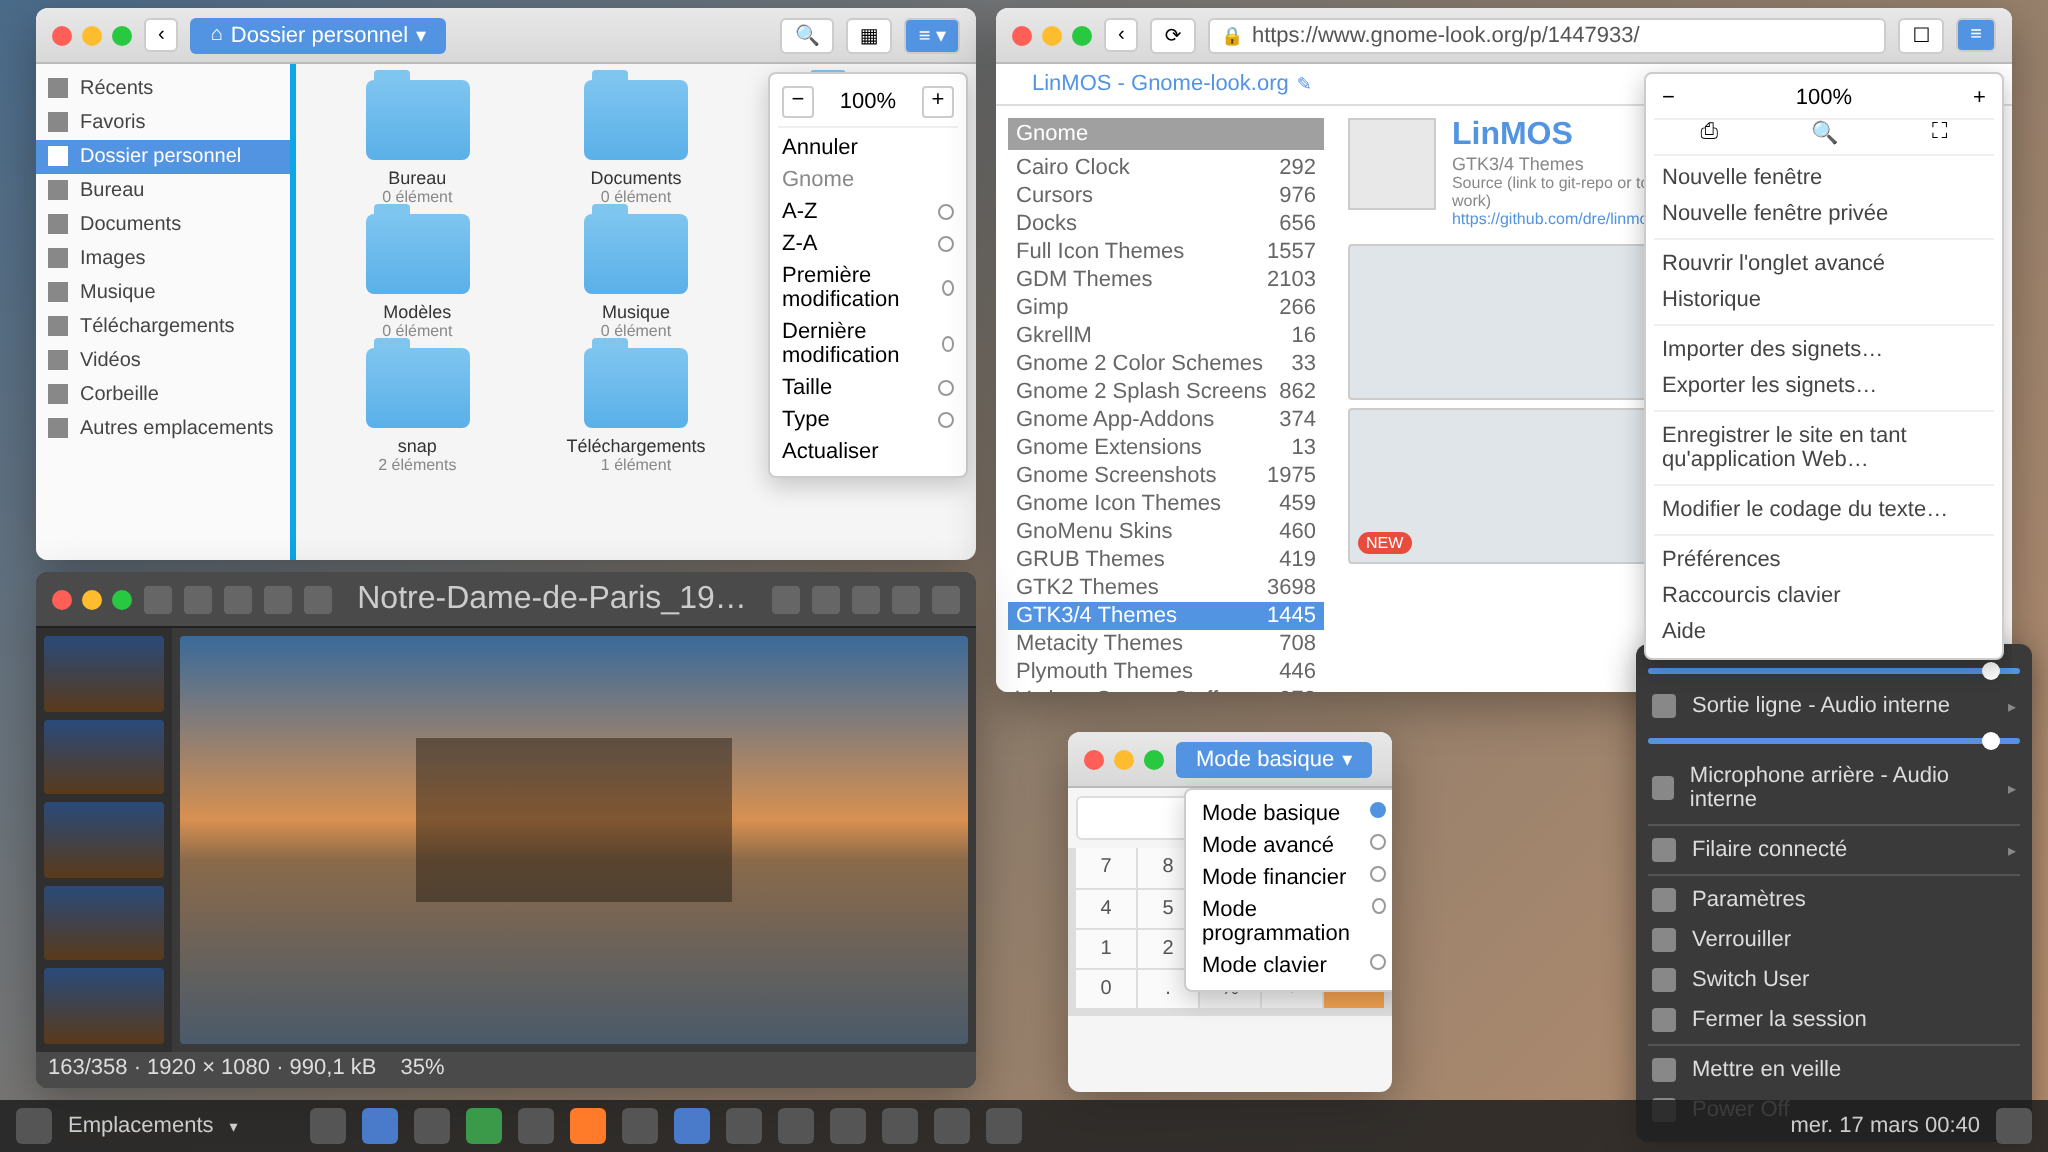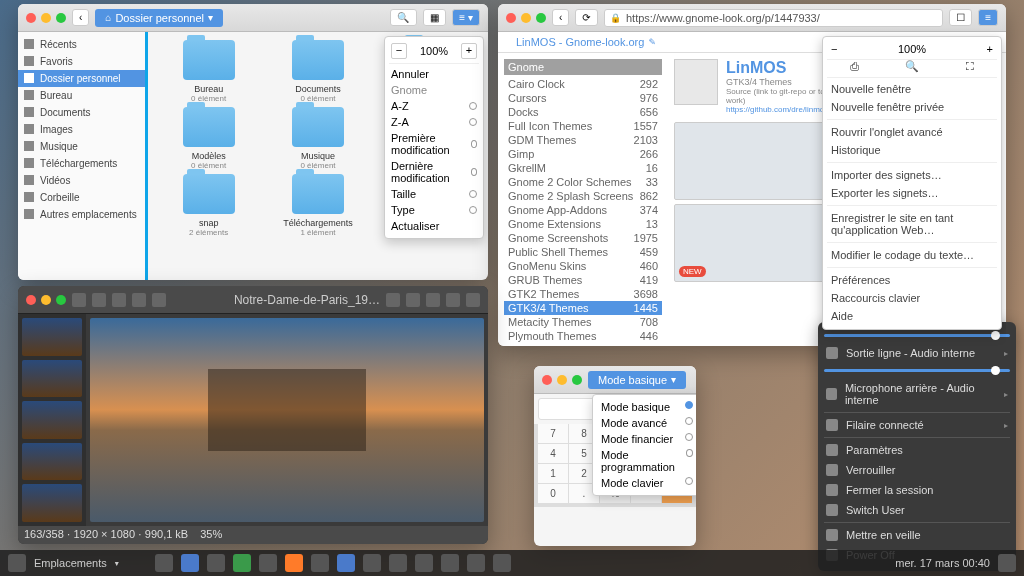--- a/index.html
+++ b/index.html
@@ -256,21 +256,21 @@
           </div>
           <div class="cat-row">
             <span>Gnome Extensions</span>
             <span>13</span>
           </div>
           <div class="cat-row">
             <span>Gnome Screenshots</span>
             <span>1975</span>
           </div>
           <div class="cat-row">
-            <span>Public Shell Themes</span>
+            <span>Gnome Icon Themes</span>
             <span>459</span>
           </div>
           <div class="cat-row">
             <span>GnoMenu Skins</span>
             <span>460</span>
           </div>
           <div class="cat-row">
             <span>GRUB Themes</span>
             <span>419</span>
           </div>
@@ -355,21 +355,21 @@
     <div class="dots">
         <div class="dot r"></div>
         <div class="dot y"></div>
         <div class="dot g"></div>
       </div>
     <span class="tb-ico"></span>
       <span class="tb-ico"></span>
       <span class="tb-ico"></span>
       <span class="tb-ico"></span>
       <span class="tb-ico"></span>
-    <span class="spacer" style="text-align:right;color:#ccc;font-size:12px">Notre-Dame-de-Paris_19…</span>
+    <span class="spacer" style="text-align:center;color:#ccc;font-size:16px">Notre-Dame-de-Paris_19…</span>
     <span class="tb-ico"></span>
       <span class="tb-ico"></span>
       <span class="tb-ico"></span>
       <span class="tb-ico"></span>
       <span class="tb-ico"></span>
   </div>
   <div class="vbody">
     <div class="strip">
       <div class="vthumb"></div>
         <div class="vthumb"></div>
@@ -459,22 +459,22 @@
   <hr>
   <div class="trow">
       <span class="ti"></span>
       <span>Filaire connecté</span>
       <span class="chev">▸</span>
     </div>
   <hr>
   <div id="tray-items">
       <div class="trow"><span class="ti"></span>Paramètres</div>
       <div class="trow"><span class="ti"></span>Verrouiller</div>
+      <div class="trow"><span class="ti"></span>Switch User</div>
       <div class="trow"><span class="ti"></span>Fermer la session</div>
-      <div class="trow"><span class="ti"></span>Switch User</div>
     </div>
   <hr>
   <div id="tray-power">
       <div class="trow"><span class="ti"></span>Mettre en veille</div>
       <div class="trow"><span class="ti"></span>Power Off</div>
     </div>
 </div>
 
 <div id="taskbar">
   <div class="tico"></div>

